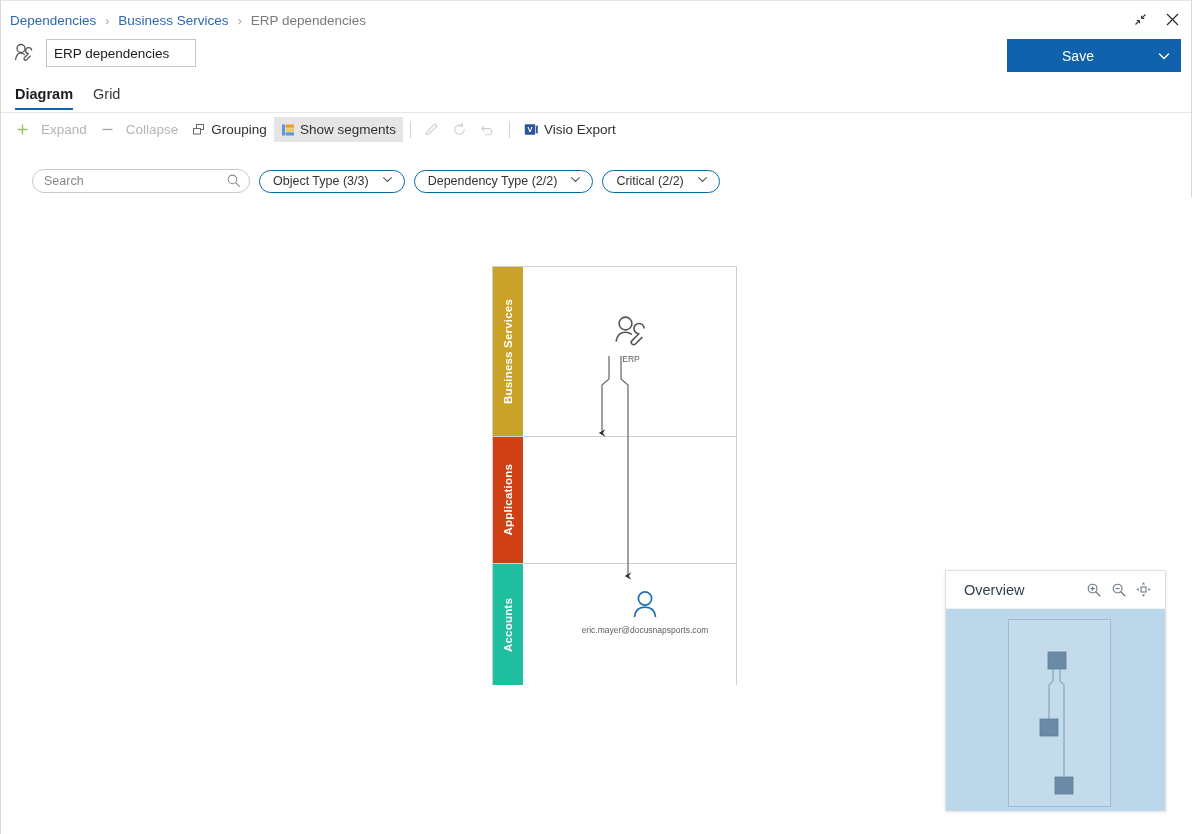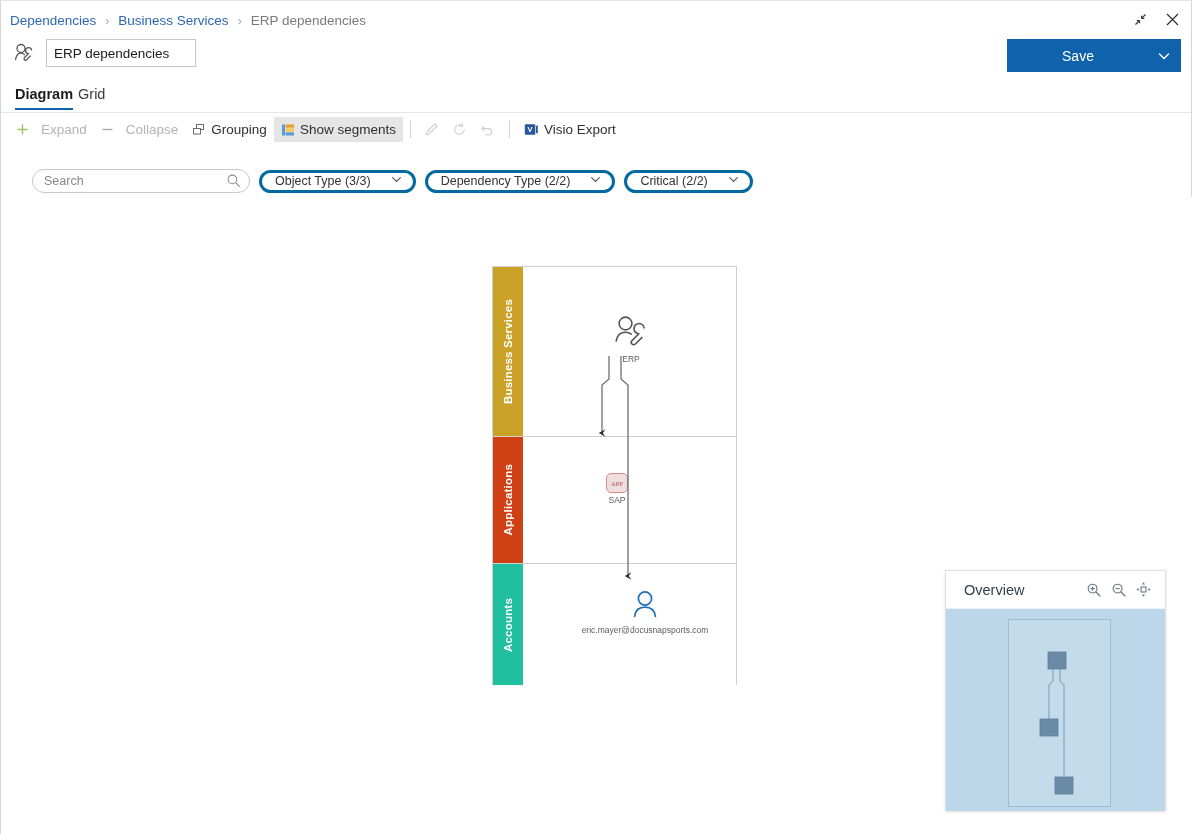--- a/index.html
+++ b/index.html
@@ -70,21 +70,21 @@
   }
   .save-split {
     width: 32px;
     display: flex; align-items: center; justify-content: center;
     color: #ffffff;
   }
 
   
   .tabs {
     position: absolute; left: 14px; top: 85px;
-    display: flex; gap: 5px;
+    display: flex; gap: 20px;
   }
   .tab {
     font-size: 14.5px; color: #3a3a3a;
     padding-bottom: 6px; cursor: pointer;
   }
   .tab.active { color: #1c1c1c; font-weight: bold; border-bottom: 2px solid #0f62ab; }
 
   .tabs-underline {
     position: absolute; left: 0; top: 111px; width: 100%;
     height: 1px; background: #e6e6e6;
@@ -133,23 +133,23 @@
     padding: 0 24px 0 11px;
     width: 100%; height: 100%;
   }
   .search-input::placeholder { color: #888; }
   .search-icon {
     position: absolute; right: 8px; top: 3px;
     pointer-events: none;
   }
   .pill {
     height: 23px;
-    border: 3px solid #0369a1; border-radius: 12px;
+    border: 1px solid #0369a1; border-radius: 12px;
     background: #fff;
-    display: flex; align-items: center; gap: 20px;
+    display: flex; align-items: center; gap: 13px;
     padding: 0 11px 0 13px;
     font-size: 12.5px; color: #333;
     cursor: pointer; white-space: nowrap;
   }
 
   
   .canvas {
     position: absolute; left: 0; top: 196px;
     width: 1192px; height: 638px;
     background: #ffffff;
@@ -426,26 +426,20 @@
             </span>
             <span class="node-label">ERP</span>
           </div>
         </div>
       </div>
 
       <div class="lane" style="top:170px; height:127px;">
         <div class="lane-label" style="background:#cf4115;">
           <span>Applications</span>
         </div>
-        <div class="lane-body">
-          <div class="node" style="left:94px; top:36px;">
-            <span class="app-box">APP</span>
-            <span class="node-label">SAP</span>
-          </div>
-        </div>
       </div>
 
       <div class="lane" style="top:297px; height:122px;">
         <div class="lane-label" style="background:#20bfa0;">
           <span>Accounts</span>
         </div>
         <div class="lane-body">
           <div class="node" style="left:122px; top:25px;">
             <span>
               <svg width="30" height="30" viewBox="0 0 30 30">

